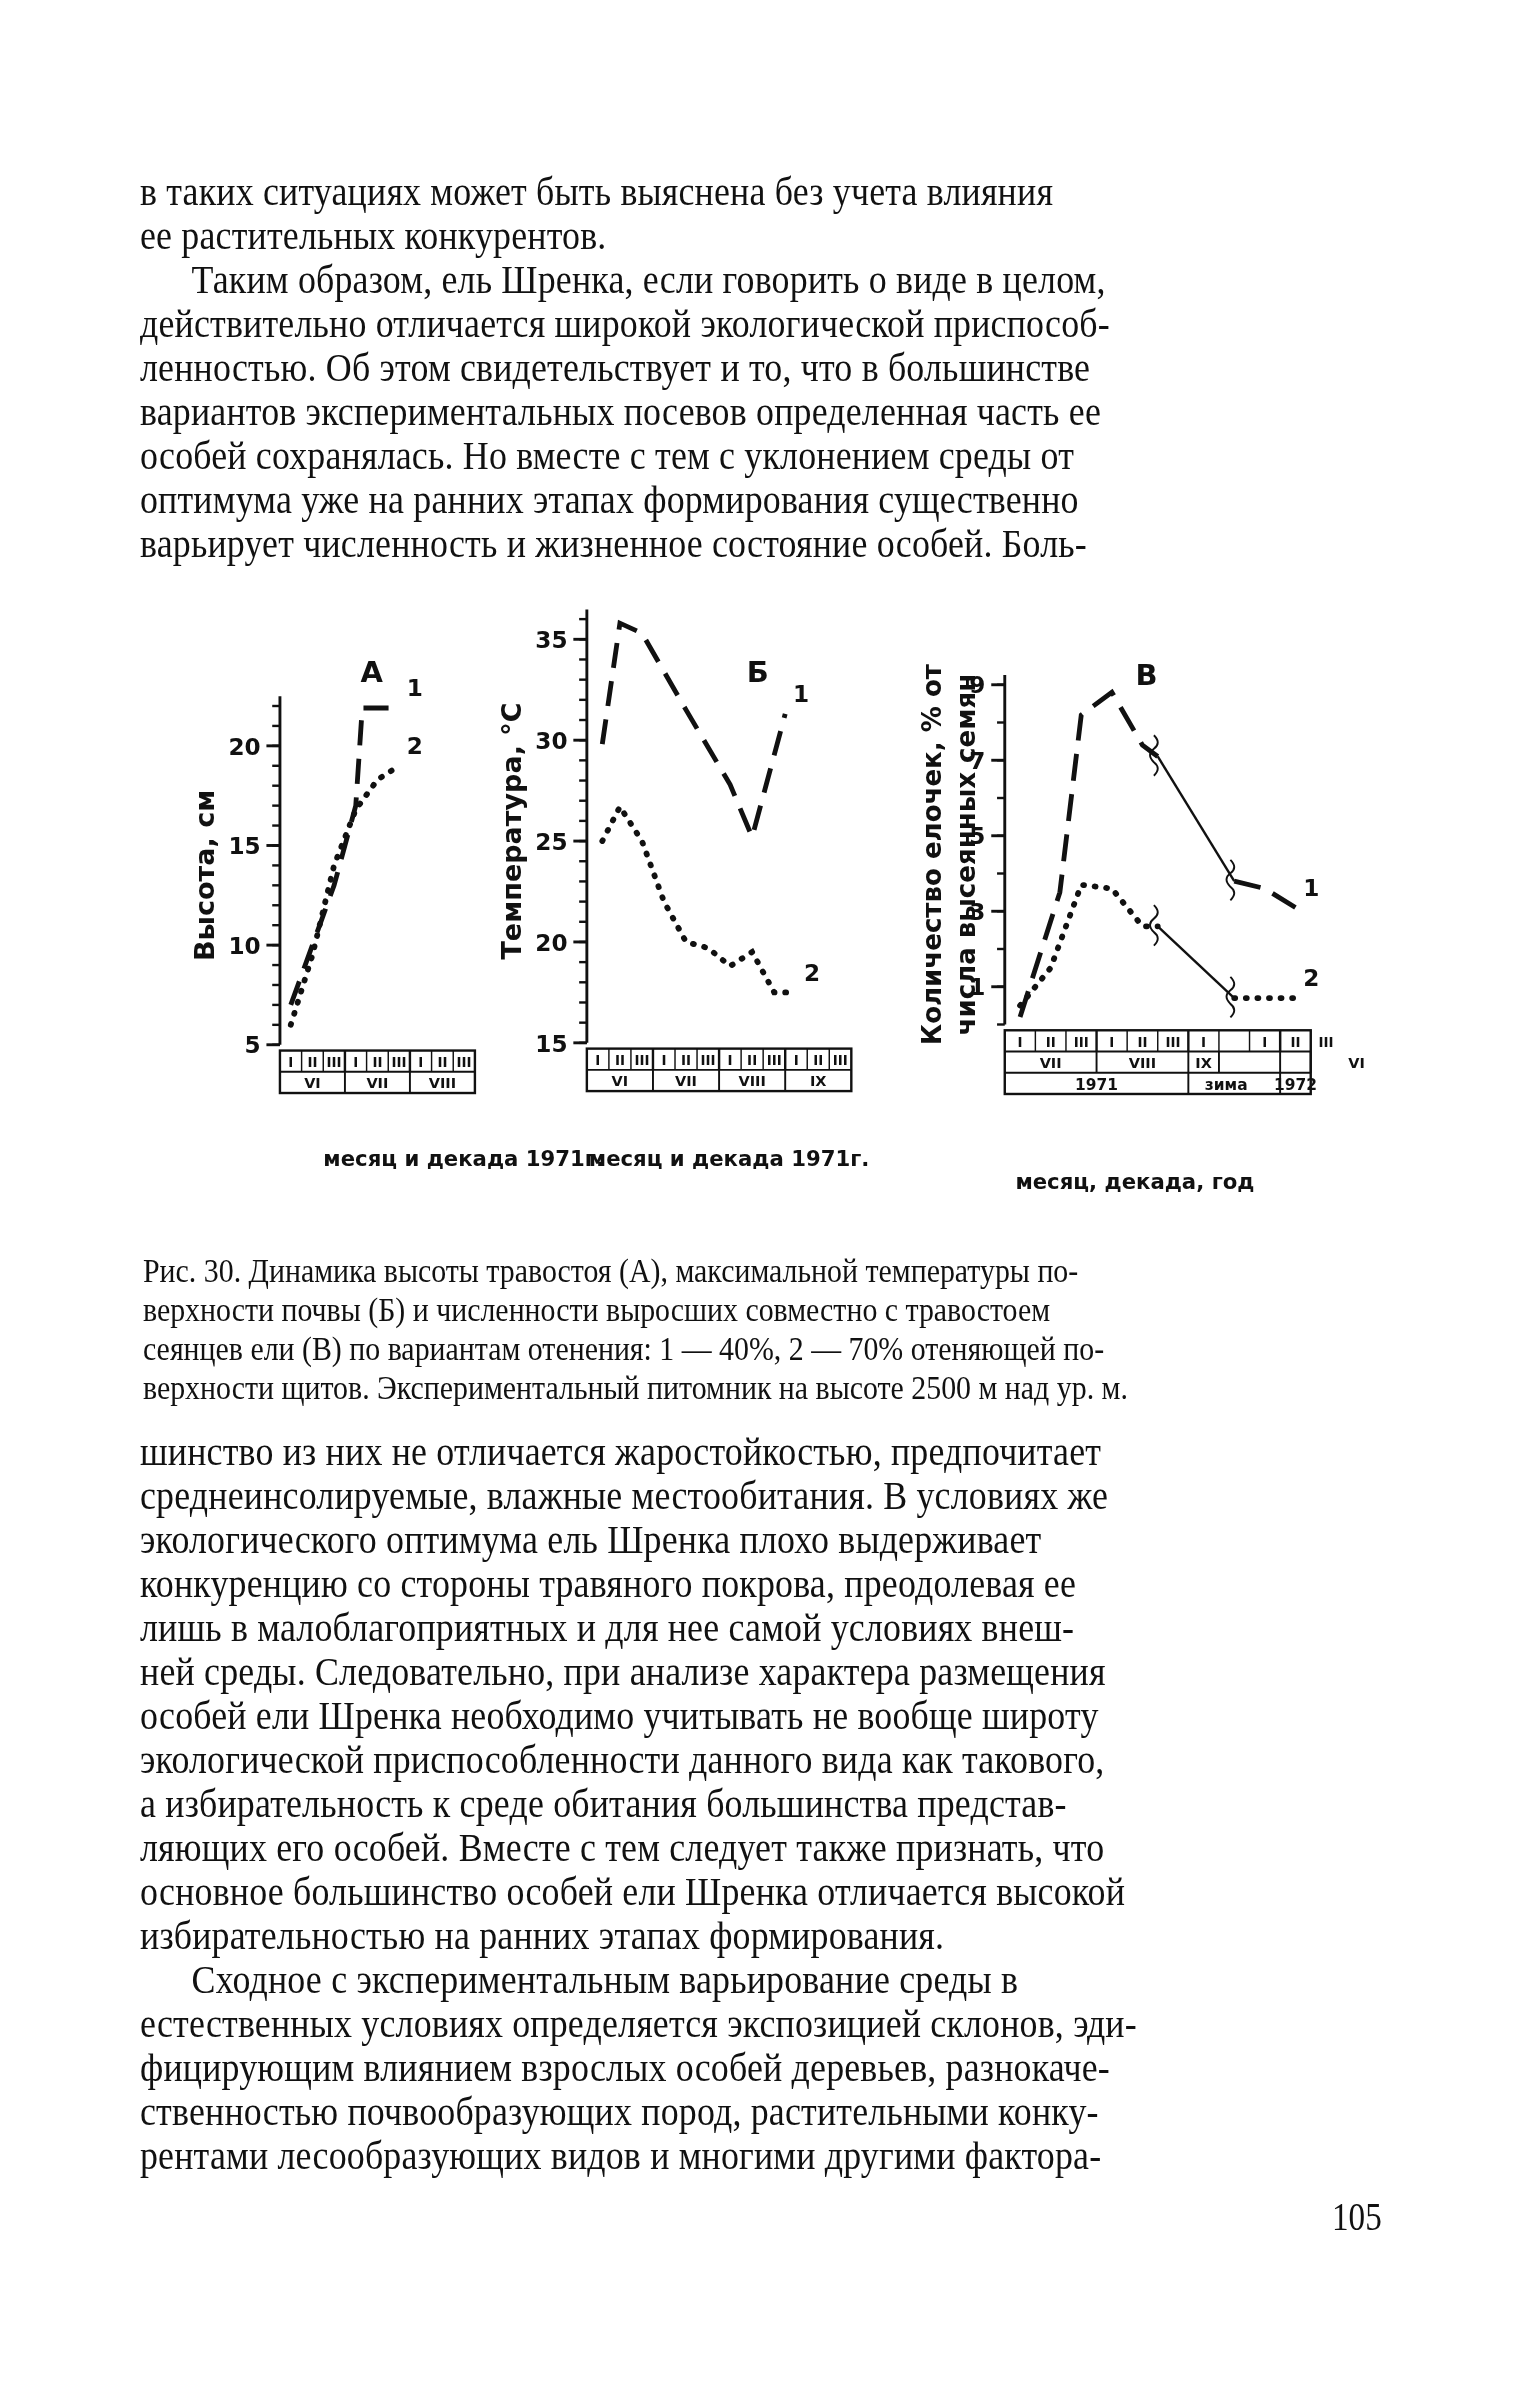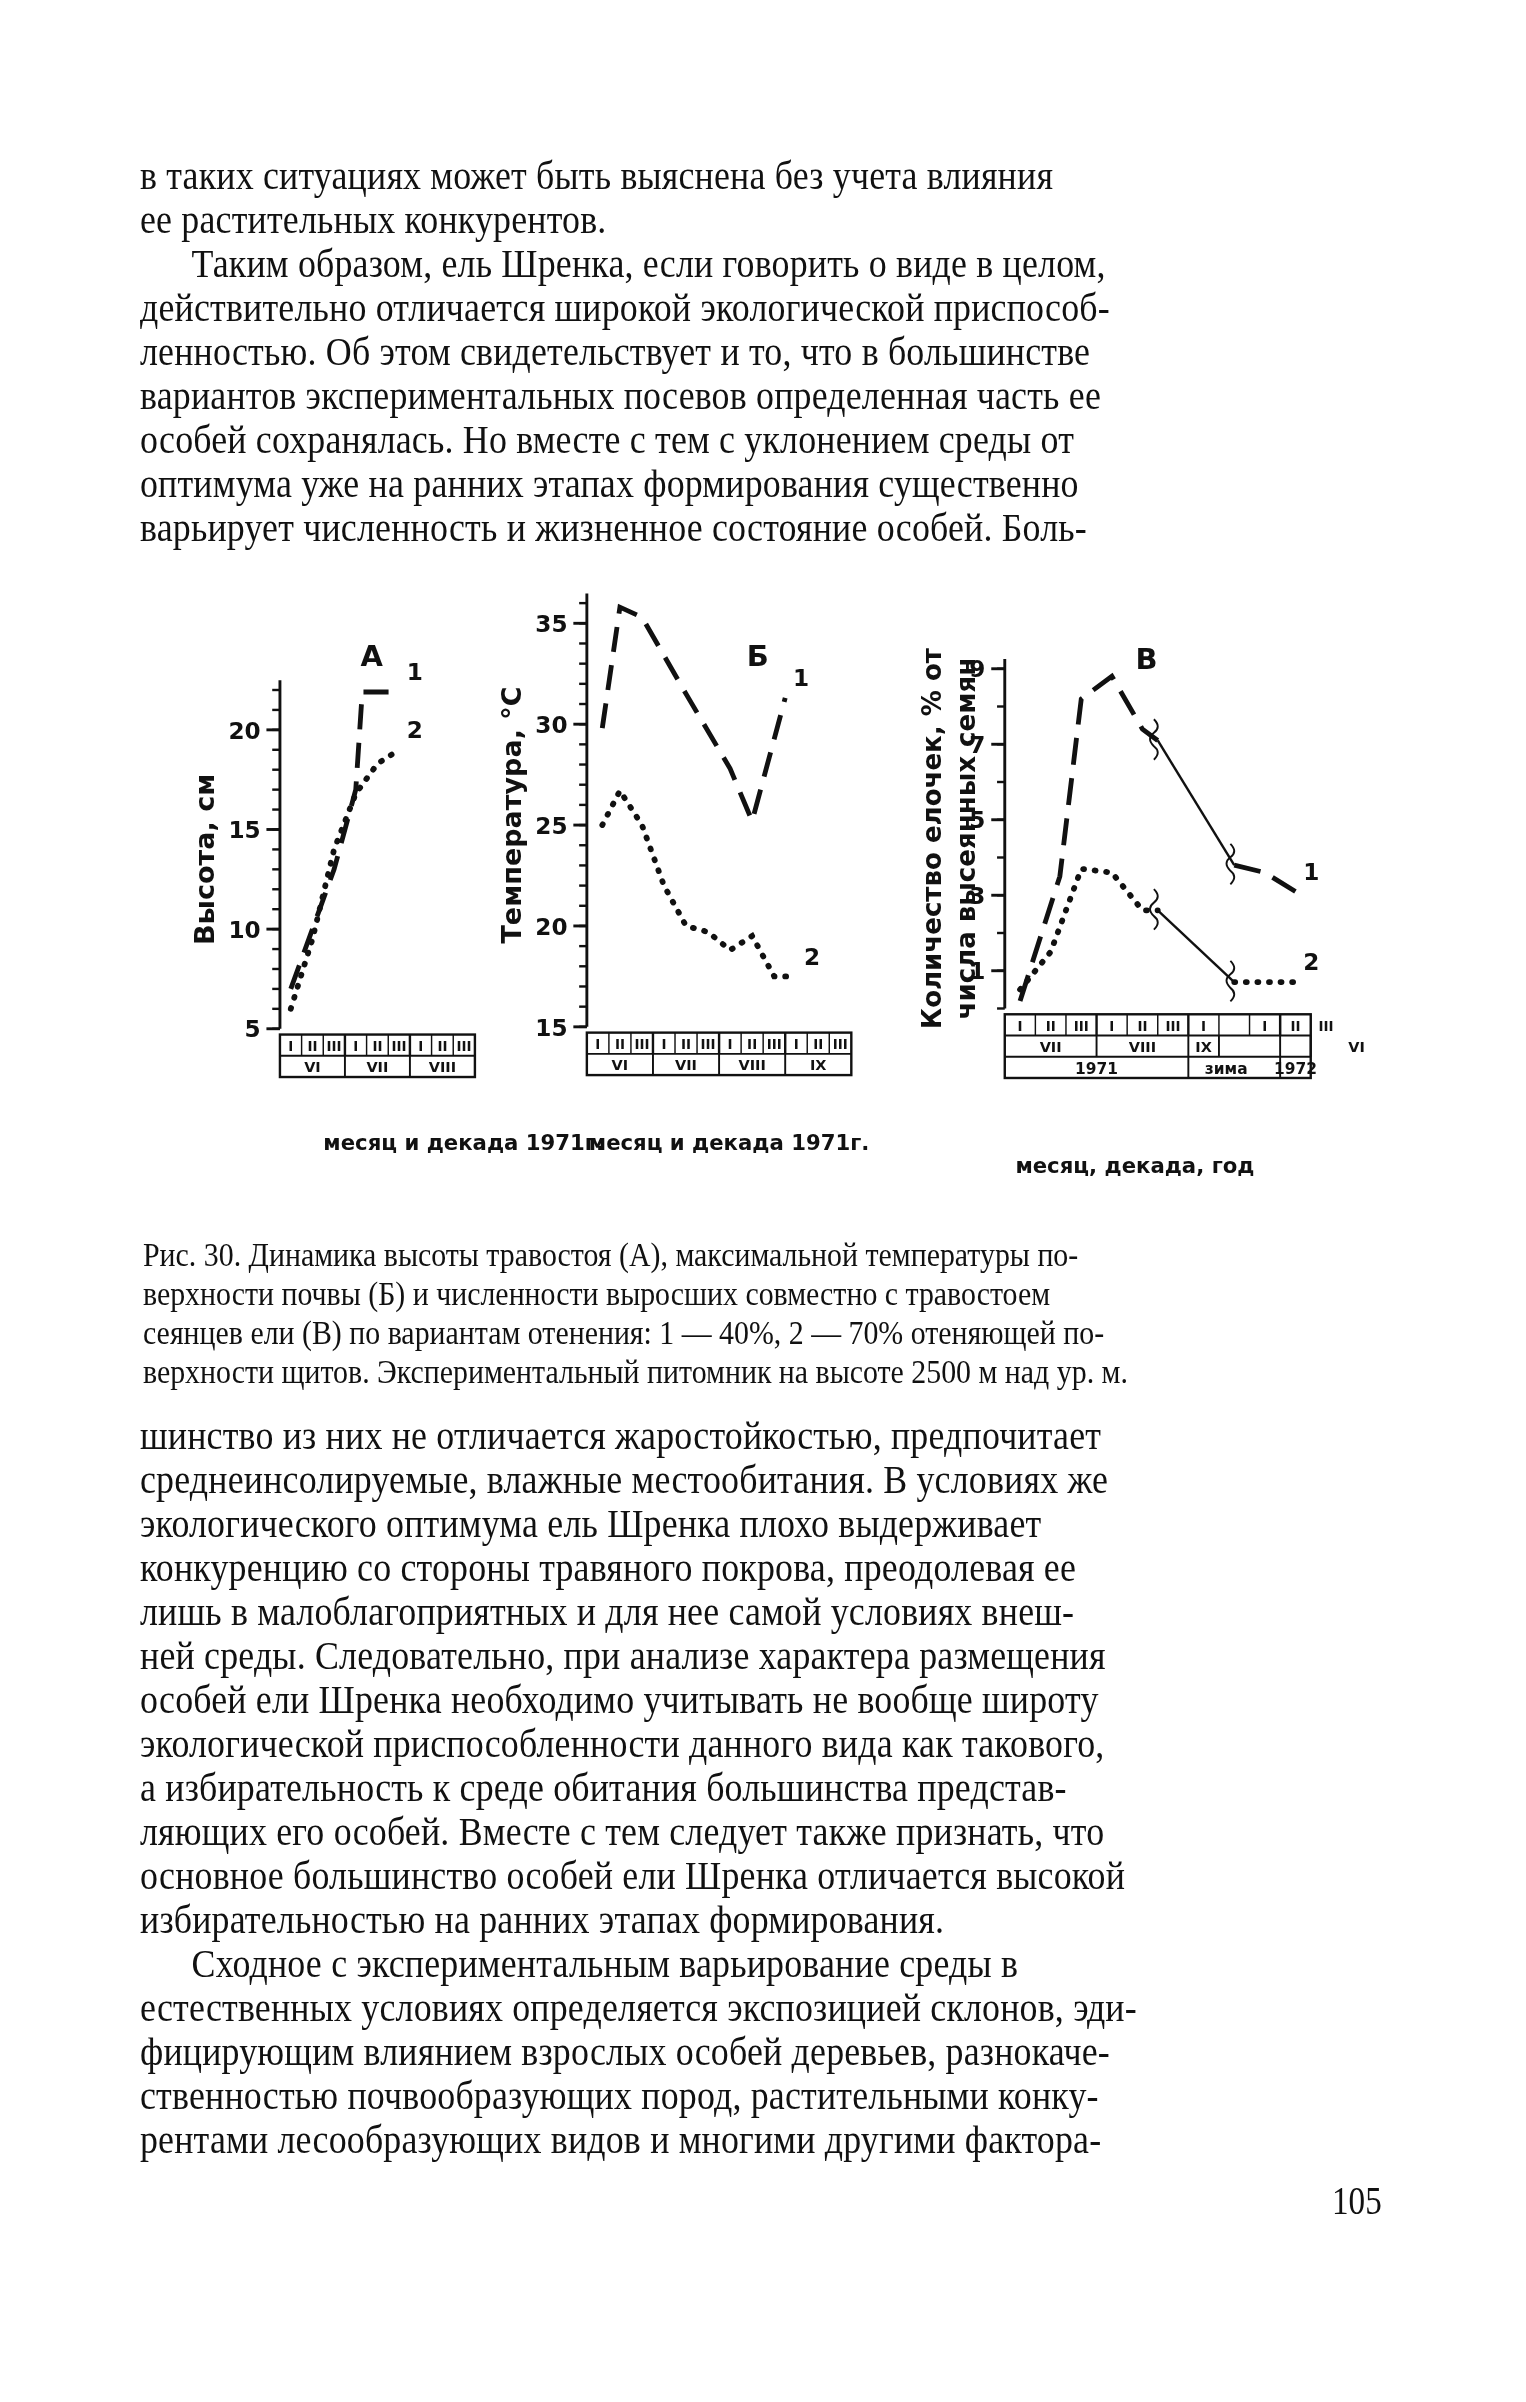--- a/index.html
+++ b/index.html
@@ -1,18 +1,18 @@
 <!DOCTYPE html>
 <html><head>
 <meta charset="utf-8">
 <style>
   html,body{margin:0;padding:0;background:#fff;}
   body{width:1526px;height:2402px;position:relative;overflow:hidden;color:#111;
        font-family:"Liberation Serif","DejaVu Serif",serif;}
-  .page{position:absolute;left:0;top:0;width:1526px;height:2259px;}
+  .page{position:absolute;left:0;top:16px;width:1526px;height:2259px;}
   .para{position:absolute;left:140px;width:1247px;font-size:39px;line-height:44px;text-align:justify;
         letter-spacing:0.2px;transform:scaleX(0.92);transform-origin:left top;width:1356px;}
   .para p{margin:0;}
   .indent{text-indent:56px;}
   .caption{position:absolute;left:143px;top:1236px;width:1381px;font-size:33px;line-height:39px;
            text-align:justify;transform:scaleX(0.905);transform-origin:left top;}
   .pageno{position:absolute;left:1332px;top:2178px;font-size:39px;transform:scaleX(0.85);transform-origin:left top;}
   svg text{font-family:"DejaVu Sans","Liberation Sans",sans-serif;fill:#111;}
   .lbl{font-weight:bold;}
 </style>

